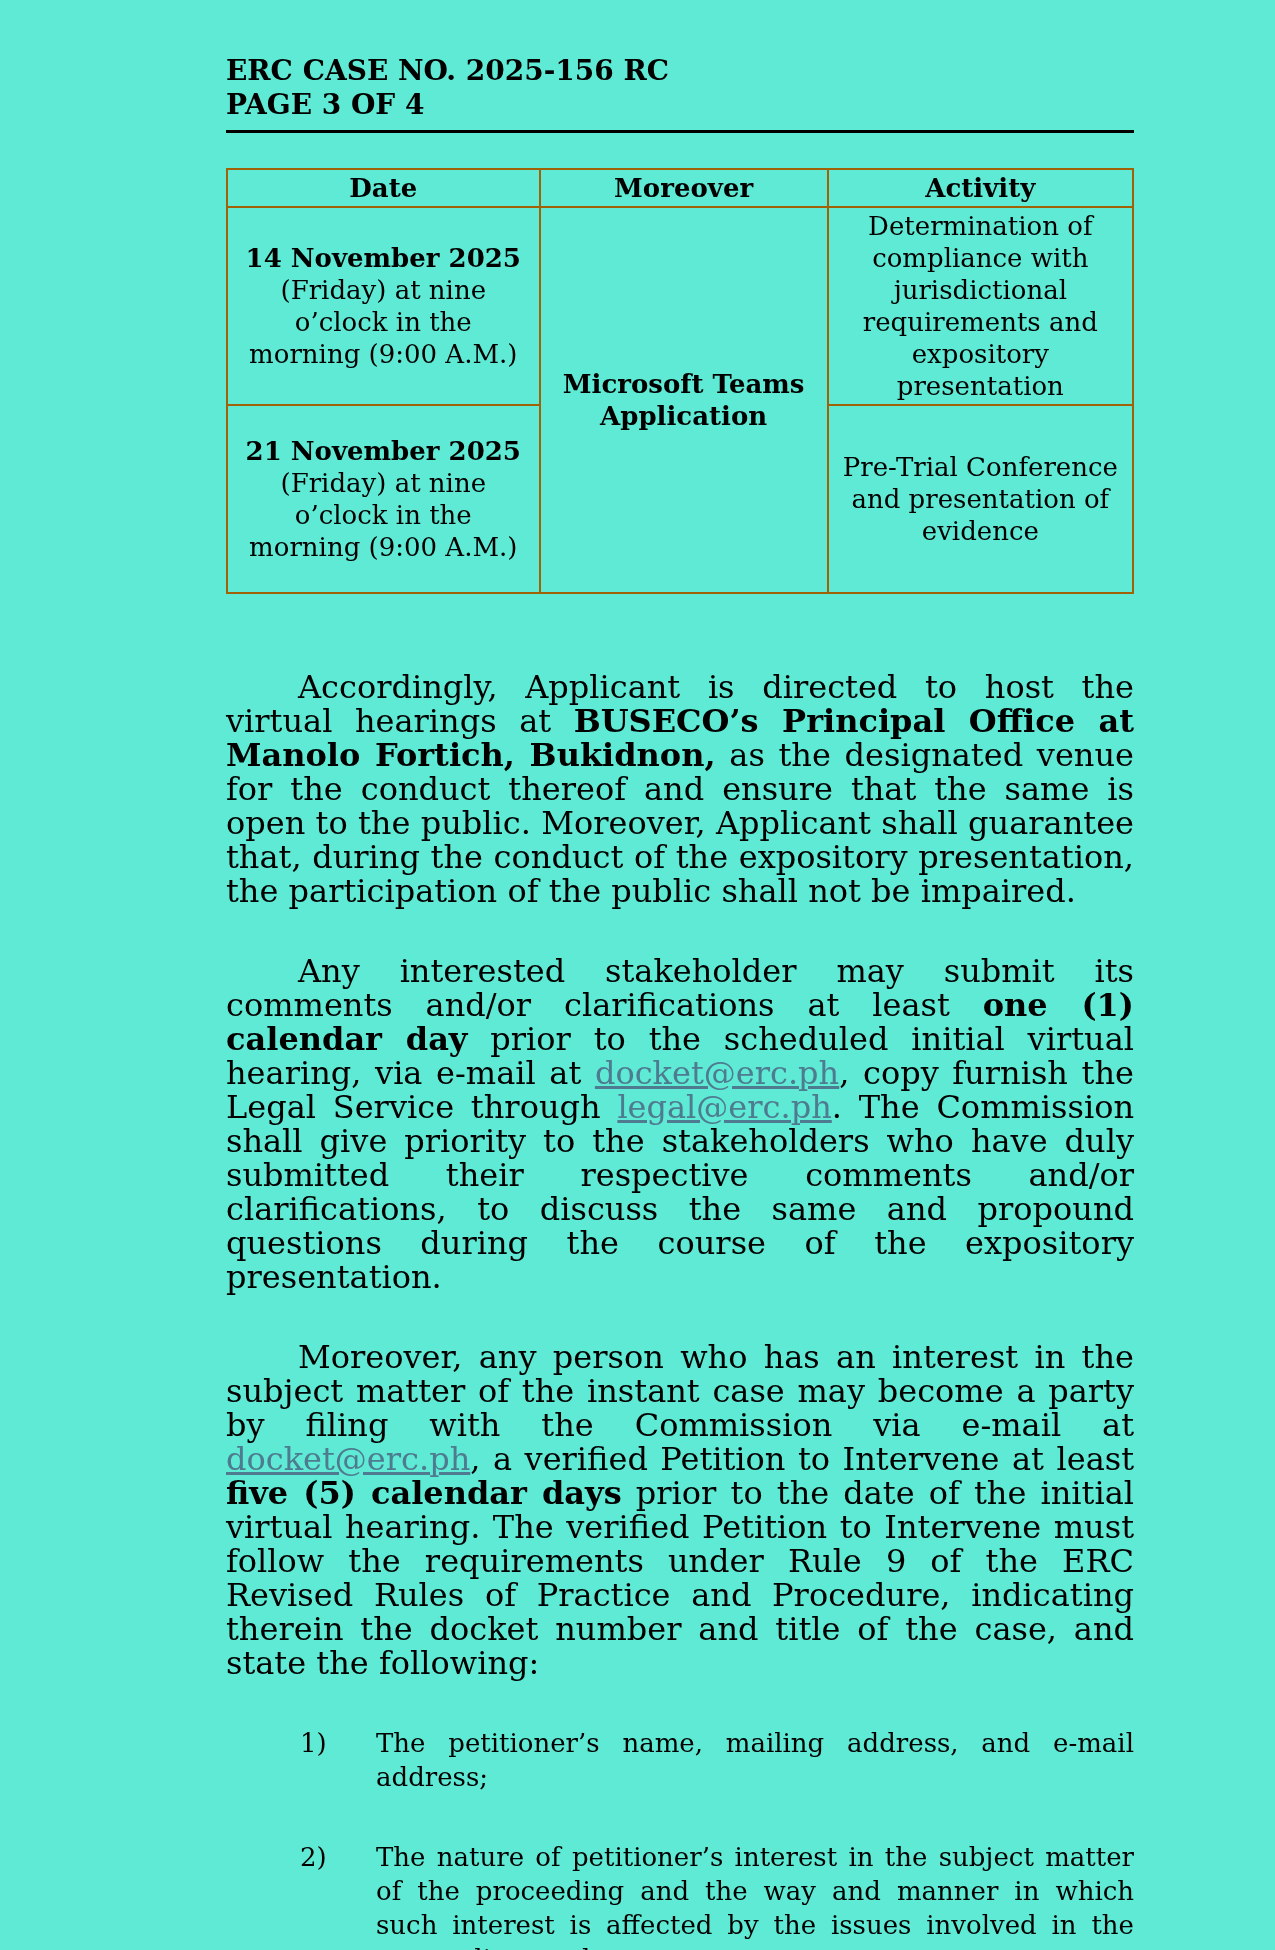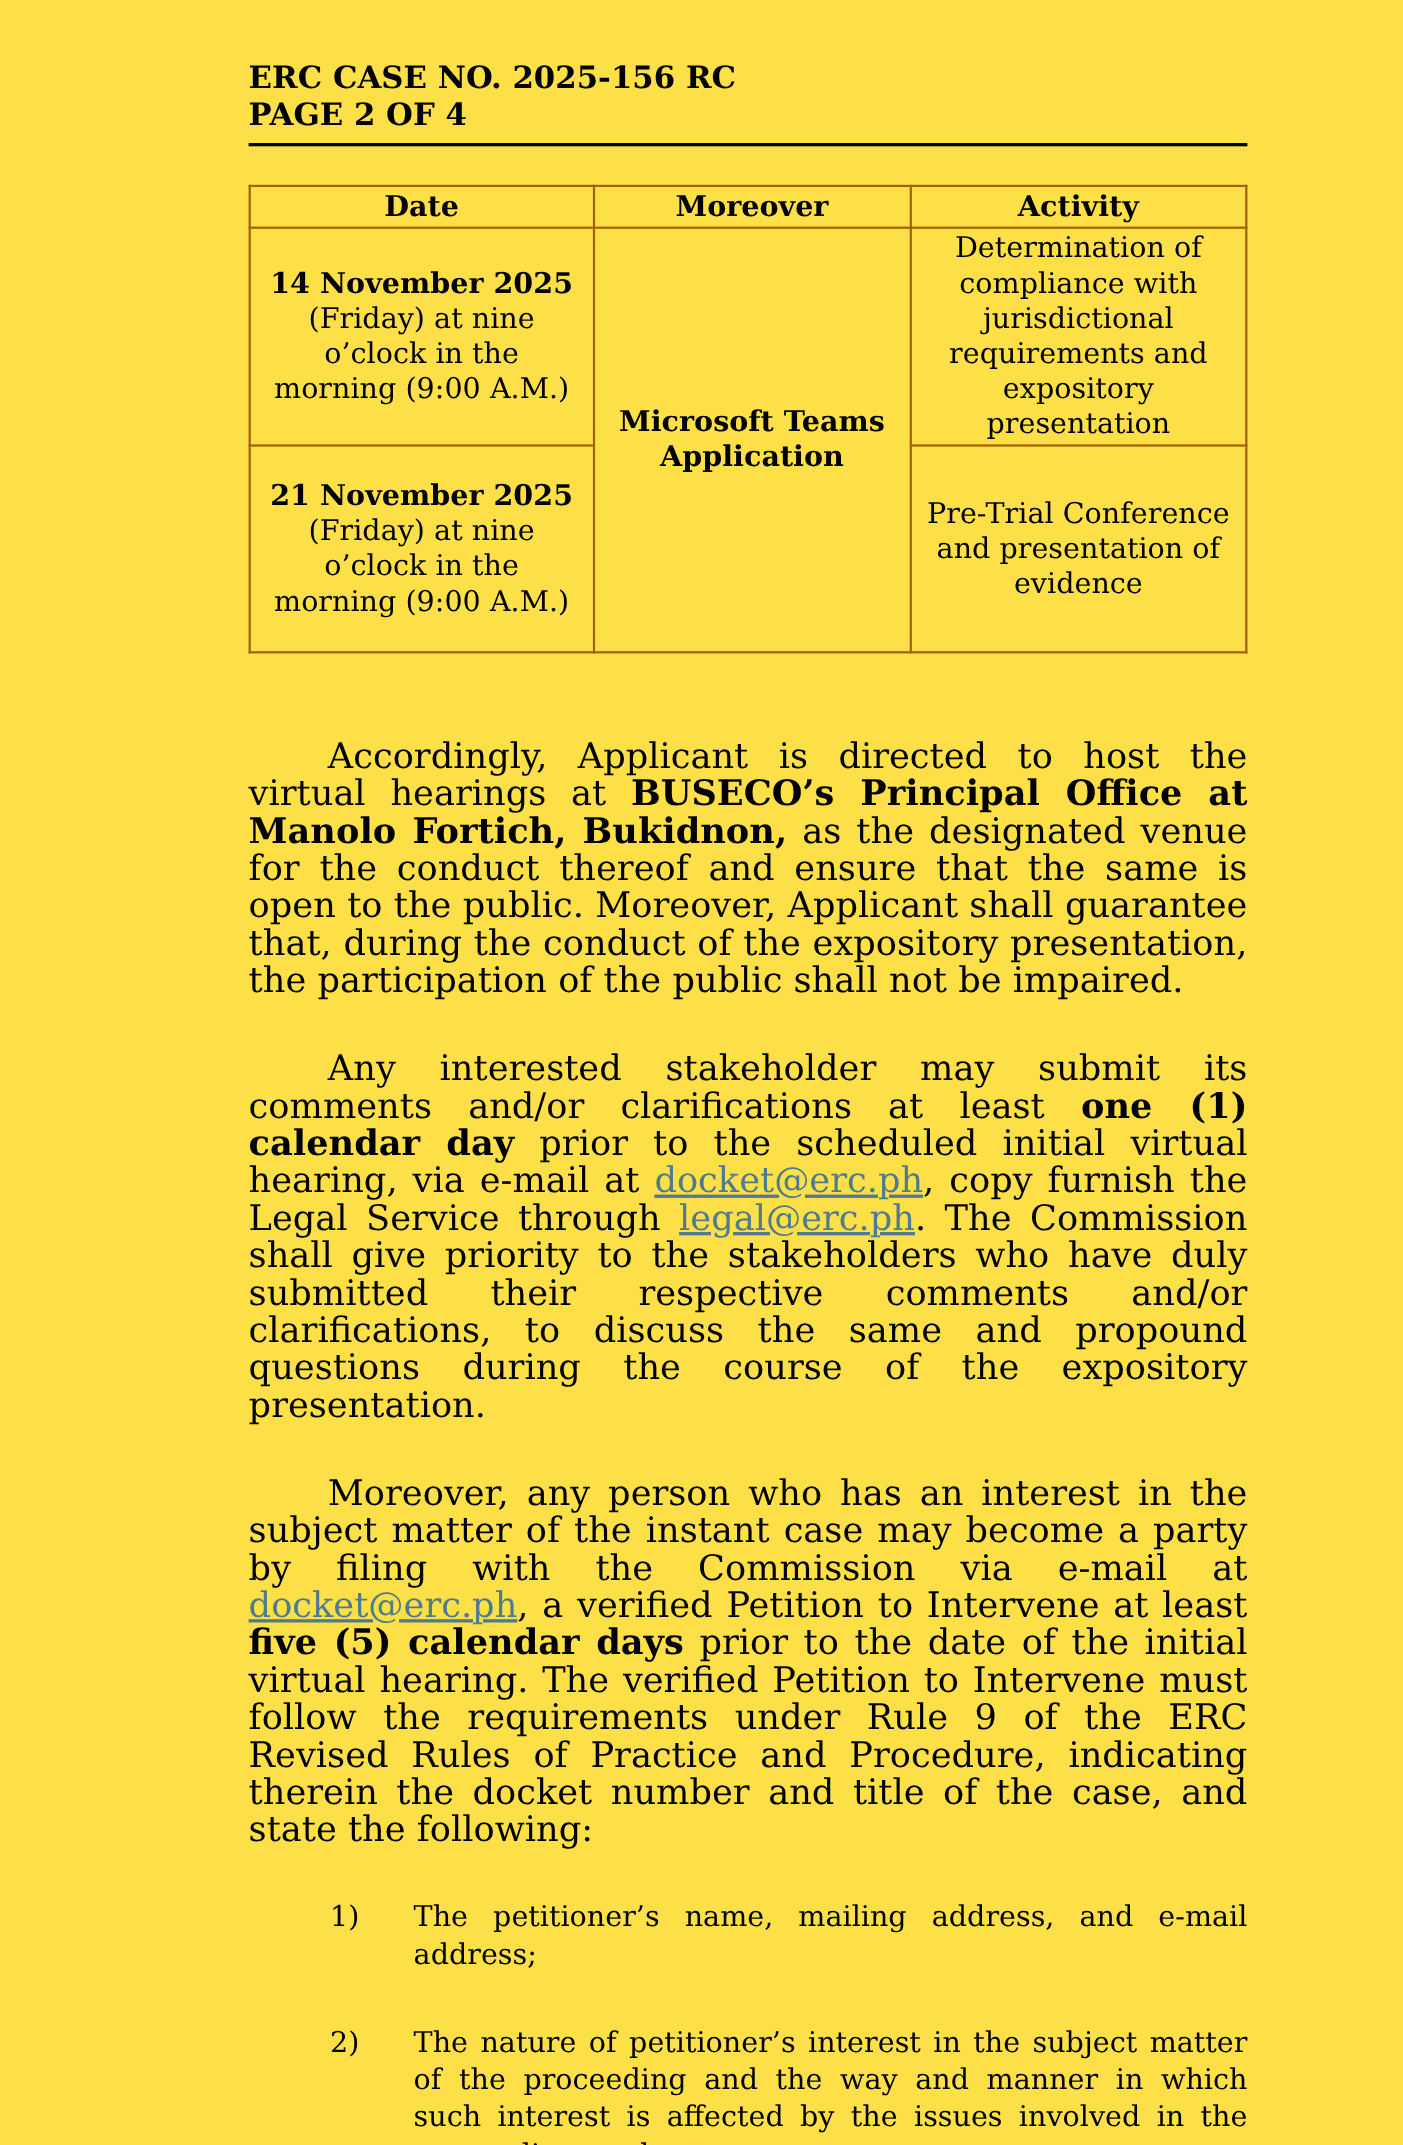--- a/index.html
+++ b/index.html
@@ -6,21 +6,21 @@
   html, body { background: #ffffff; }
   body {
     width: 1275px; height: 1950px;
     font-family: "DejaVu Serif", "Liberation Serif", serif;
     color: #000000;
     overflow: hidden;
   }
   .page {
     position: relative;
     width: 1275px; height: 1950px;
-    background: #fde047;
+    background: #5eead4;
   }
   .content {
     position: absolute;
     left: 226px; top: 54px;
     width: 908px;
   }
   .doc-header {
     font-weight: bold;
     font-size: 28px;
     line-height: 34px;
@@ -73,21 +73,21 @@
   .num-text { text-align: justify; }
 </style>
 </head>
 <body>
 
 <div class="page">
   <div class="content">
 
     <div class="doc-header">
       <div>ERC CASE NO. 2025-156 RC</div>
-      <div>PAGE 2 OF 4</div>
+      <div>PAGE 3 OF 4</div>
     </div>
 
     <table class="sched">
       <colgroup>
         <col style="width:34.5%">
         <col style="width:31.8%">
         <col style="width:33.7%">
       </colgroup>
       <thead>
         <tr>

